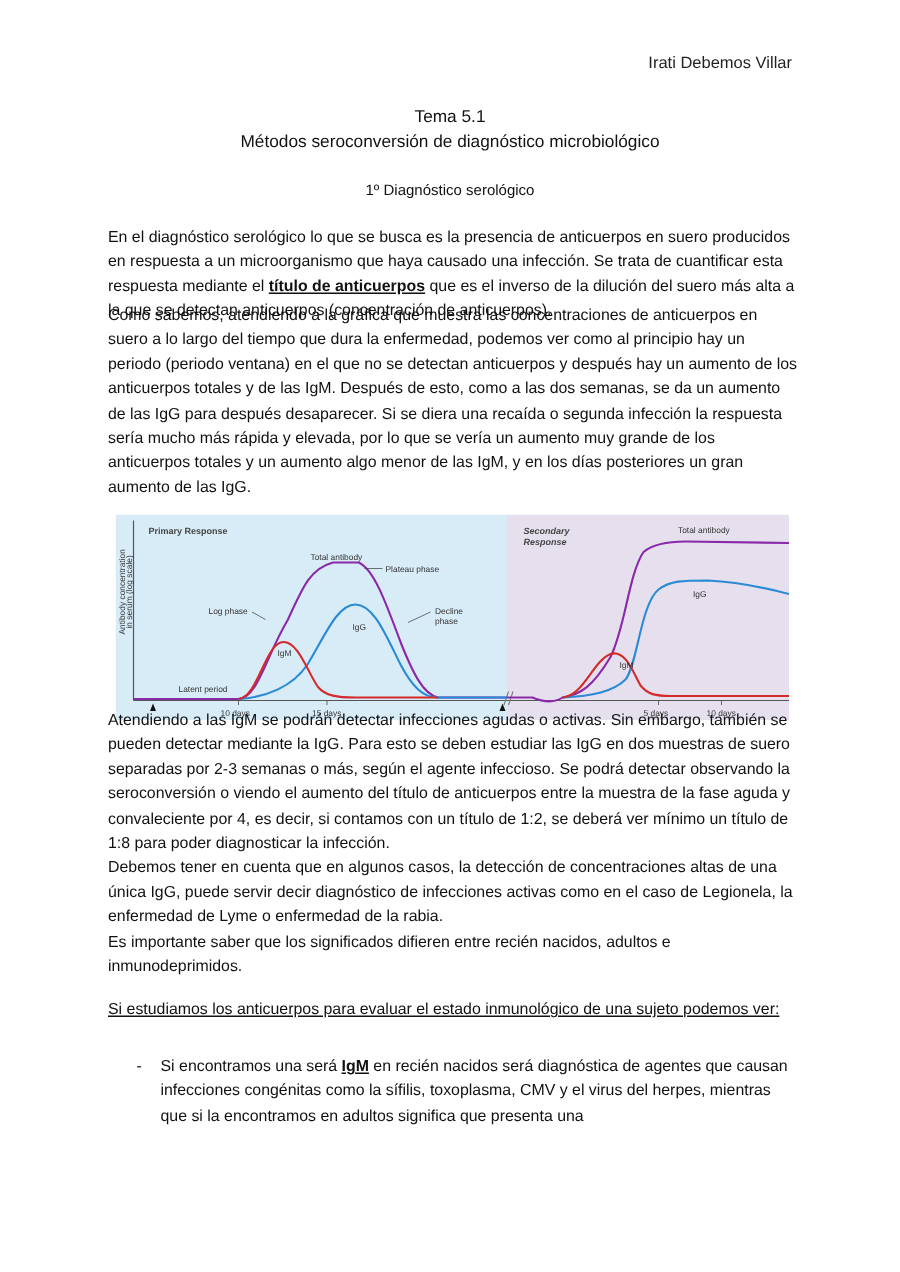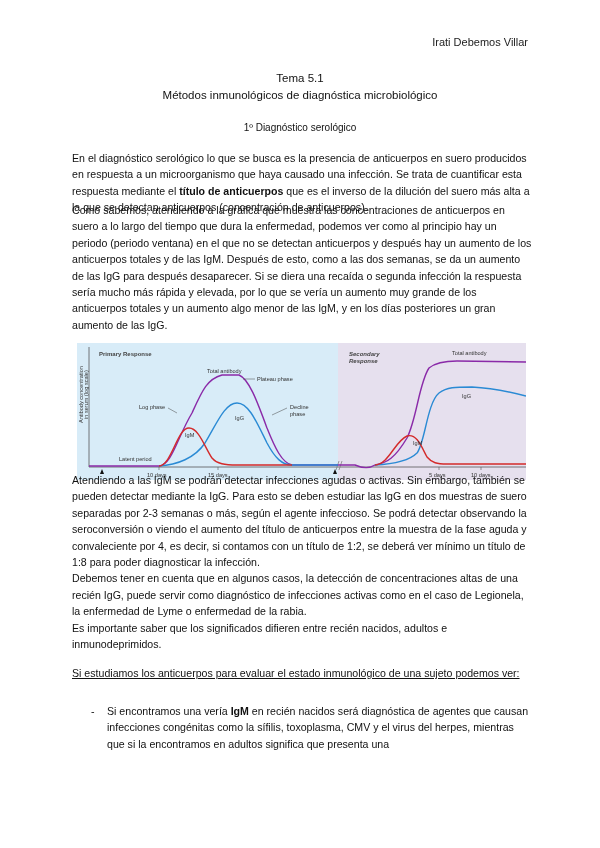--- a/index.html
+++ b/index.html
@@ -8,37 +8,37 @@
   .author { position: absolute; top: 36px; right: 72px; font-size: 11px; color: #222; }
   .title { position: absolute; left: 0; width: 600px; text-align: center; font-weight: normal; font-size: 11.5px; }
   .t1 { top: 72px; }
   .t2 { top: 89px; }
   .t3 { top: 122px; font-size: 10px; }
   .para { position: absolute; left: 72px; width: 460px; font-size: 10.6px; line-height: 16.4px; margin: 0; }
   .p1 { top: 150px; }
   .p2 { top: 202px; }
   .p3 { top: 472px; }
   .p4 { top: 665px; text-decoration: underline; }
-  b { font-weight: bold; }
+  b { font-weight: bold; text-decoration: underline; }
   .bullets { position: absolute; left: 72px; top: 703px; width: 460px; margin: 0; padding: 0; list-style: none;
              font-size: 10.6px; line-height: 16.4px; }
   .bullets li { position: relative; padding-left: 35px; }
   .bullets .dash { position: absolute; left: 19px; top: 0; }
   .chart { position: absolute; left: 77px; top: 343px; width: 449px; height: 140px; }
   .chart svg { display: block; }
   .lbl { font-family: "Liberation Sans", sans-serif; font-size: 5.6px; fill: #333; }
   .hdr { font-family: "Liberation Sans", sans-serif; font-size: 6px; fill: #444; font-weight: bold; }
 </style>
 </head>
 <body>
 
 <div class="author">Irati Debemos Villar</div>
 
 <div class="title t1">Tema 5.1</div>
-<div class="title t2">Métodos inmunológicos de diagnóstica microbiológico</div>
+<div class="title t2">Métodos seroconversión de diagnóstico microbiológico</div>
 <div class="title t3">1º Diagnóstico serológico</div>
 
 <p class="para p1"><span>En el diagnóstico serológico lo que se busca es la presencia de anticuerpos en suero producidos en respuesta a un microorganismo que haya causado una infección. Se trata de cuantificar esta respuesta mediante el </span><b>título de anticuerpos</b><span> que es el inverso de la dilución del suero más alta a la que se detectan anticuerpos (concentración de anticuerpos).</span></p>
 
 <p class="para p2">Como sabemos, atendiendo a la gráfica que muestra las concentraciones de anticuerpos en suero a lo largo del tiempo que dura la enfermedad, podemos ver como al principio hay un periodo (periodo ventana) en el que no se detectan anticuerpos y después hay un aumento de los anticuerpos totales y de las IgM. Después de esto, como a las dos semanas, se da un aumento de las IgG para después desaparecer. Si se diera una recaída o segunda infección la respuesta sería mucho más rápida y elevada, por lo que se vería un aumento muy grande de los anticuerpos totales y un aumento algo menor de las IgM, y en los días posteriores un gran aumento de las IgG.</p>
 
 <div class="chart">
   <svg width="449" height="140" viewBox="0 0 449 140">
     <rect x="0" y="0" width="261" height="137" fill="#d8ecf8"></rect>
     <rect x="261" y="0" width="188" height="137" fill="#e6e0ee"></rect>
@@ -87,24 +87,24 @@
     <text class="lbl" x="336" y="102">IgM</text>
     <text class="lbl" x="70" y="134">10 days</text>
     <text class="lbl" x="131" y="134">15 days</text>
     <text class="lbl" x="352" y="134">5 days</text>
     <text class="lbl" x="394" y="134">10 days</text>
   </svg>
 </div>
 
 <div class="para p3">
   <div>Atendiendo a las IgM se podrán detectar infecciones agudas o activas. Sin embargo, también se pueden detectar mediante la IgG. Para esto se deben estudiar las IgG en dos muestras de suero separadas por 2-3 semanas o más, según el agente infeccioso. Se podrá detectar observando la seroconversión o viendo el aumento del título de anticuerpos entre la muestra de la fase aguda y convaleciente por 4, es decir, si contamos con un título de 1:2, se deberá ver mínimo un título de 1:8 para poder diagnosticar la infección.</div>
-  <div>Debemos tener en cuenta que en algunos casos, la detección de concentraciones altas de una recién IgG, puede servir como diagnóstico de infecciones activas como en el caso de Legionela, la enfermedad de Lyme o enfermedad de la rabia.</div>
+  <div>Debemos tener en cuenta que en algunos casos, la detección de concentraciones altas de una única IgG, puede servir decir diagnóstico de infecciones activas como en el caso de Legionela, la enfermedad de Lyme o enfermedad de la rabia.</div>
   <div>Es importante saber que los significados difieren entre recién nacidos, adultos e inmunodeprimidos.</div>
 </div>
 
 <p class="para p4">Si estudiamos los anticuerpos para evaluar el estado inmunológico de una sujeto podemos ver:</p>
 
 <ul class="bullets">
   <li>
     <span class="dash">-</span>
-    <span>Si encontramos una vería </span><b>IgM</b><span> en recién nacidos será diagnóstica de agentes que causan infecciones congénitas como la sífilis, toxoplasma, CMV y el virus del herpes, mientras que si la encontramos en adultos significa que presenta una</span>
+    <span>Si encontramos una será </span><b>IgM</b><span> en recién nacidos será diagnóstica de agentes que causan infecciones congénitas como la sífilis, toxoplasma, CMV y el virus del herpes, mientras que si la encontramos en adultos significa que presenta una</span>
   </li>
 </ul>
 
 </body></html>

